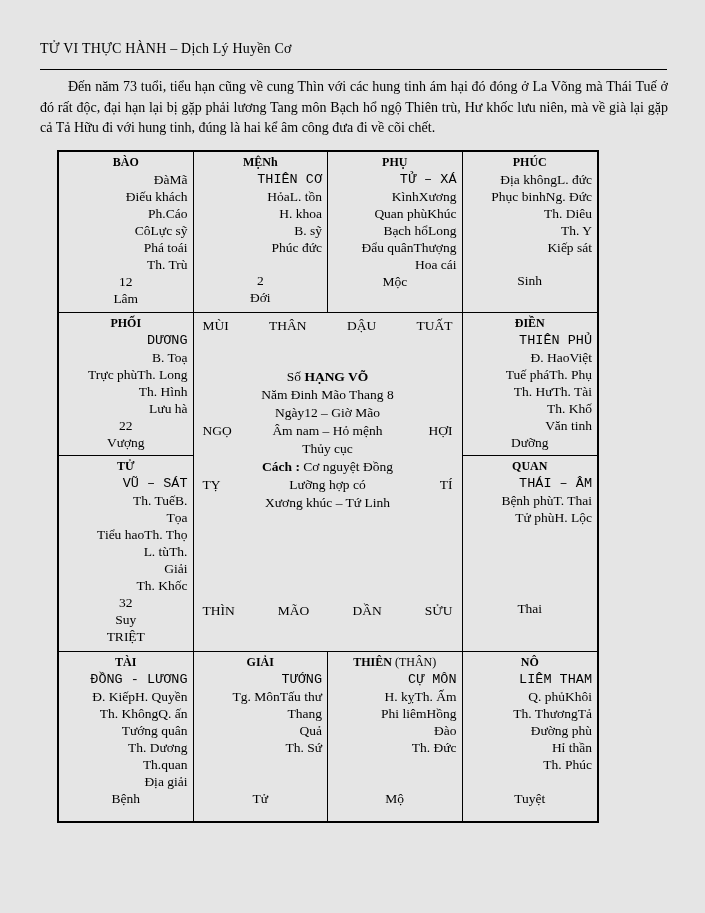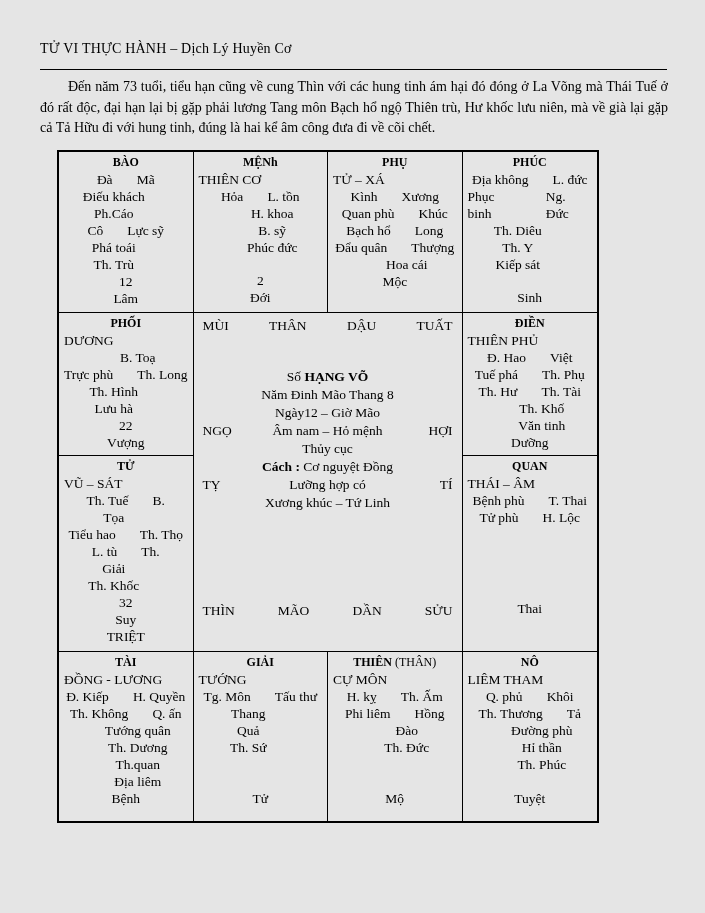--- a/index.html
+++ b/index.html
@@ -26,22 +26,22 @@
   }
   .cell{
     border-right:1.5px solid #000; border-bottom:1.5px solid #000;
     padding:2px 5px 0; font-size:13.5px; line-height:17px; overflow:hidden;
     box-sizing:border-box;
   }
   .no-r{ border-right:none; }
   .no-b{ border-bottom:none; }
   .cell-title{ text-align:center; font-size:12px; line-height:17px; }
   .cell-title b{ font-weight:bold; }
-  .cell-star{ text-align:left; }
-  .ln.lr{ display:flex; justify-content:center;gap:24px; }
+  .cell-star{ text-align:right;font-family:Liberation Mono, monospace; }
+  .ln.lr{ display:flex; justify-content:flex-end; }
   .ln.c{ text-align:center; }
   
   .center-cell{ position:relative; padding:0; }
   .branch-row{ position:absolute; left:0; right:0; display:flex; justify-content:space-between;
                padding:0 9px; font-size:13.5px; line-height:17px; }
   .branch-top{ top:4px; }
   .branch-bottom{ top:289px;gap:12px; }
   .center-info{ position:absolute; top:55px; left:0; right:0; text-align:center;
                 font-size:13.5px; line-height:18px; }
   .center-line{ position:relative; }
@@ -299,21 +299,21 @@
         <div class="ln lr">
           <span></span>
           <span>Th. Dương</span>
         </div>
         <div class="ln lr">
           <span></span>
           <span>Th.quan</span>
         </div>
         <div class="ln lr">
           <span></span>
-          <span>Địa liêm</span>
+          <span>Địa giải</span>
         </div>
         <div class="ln c">Bệnh</div>
       </div>
     <div class="cell no-b" style="grid-area:4/2">
         <div class="cell-title"><b>GIẢI</b></div>
         <div class="cell-star">TƯỚNG</div>
         <div class="ln lr">
           <span>Tg. Môn</span>
           <span>Tấu thư</span>
         </div>

